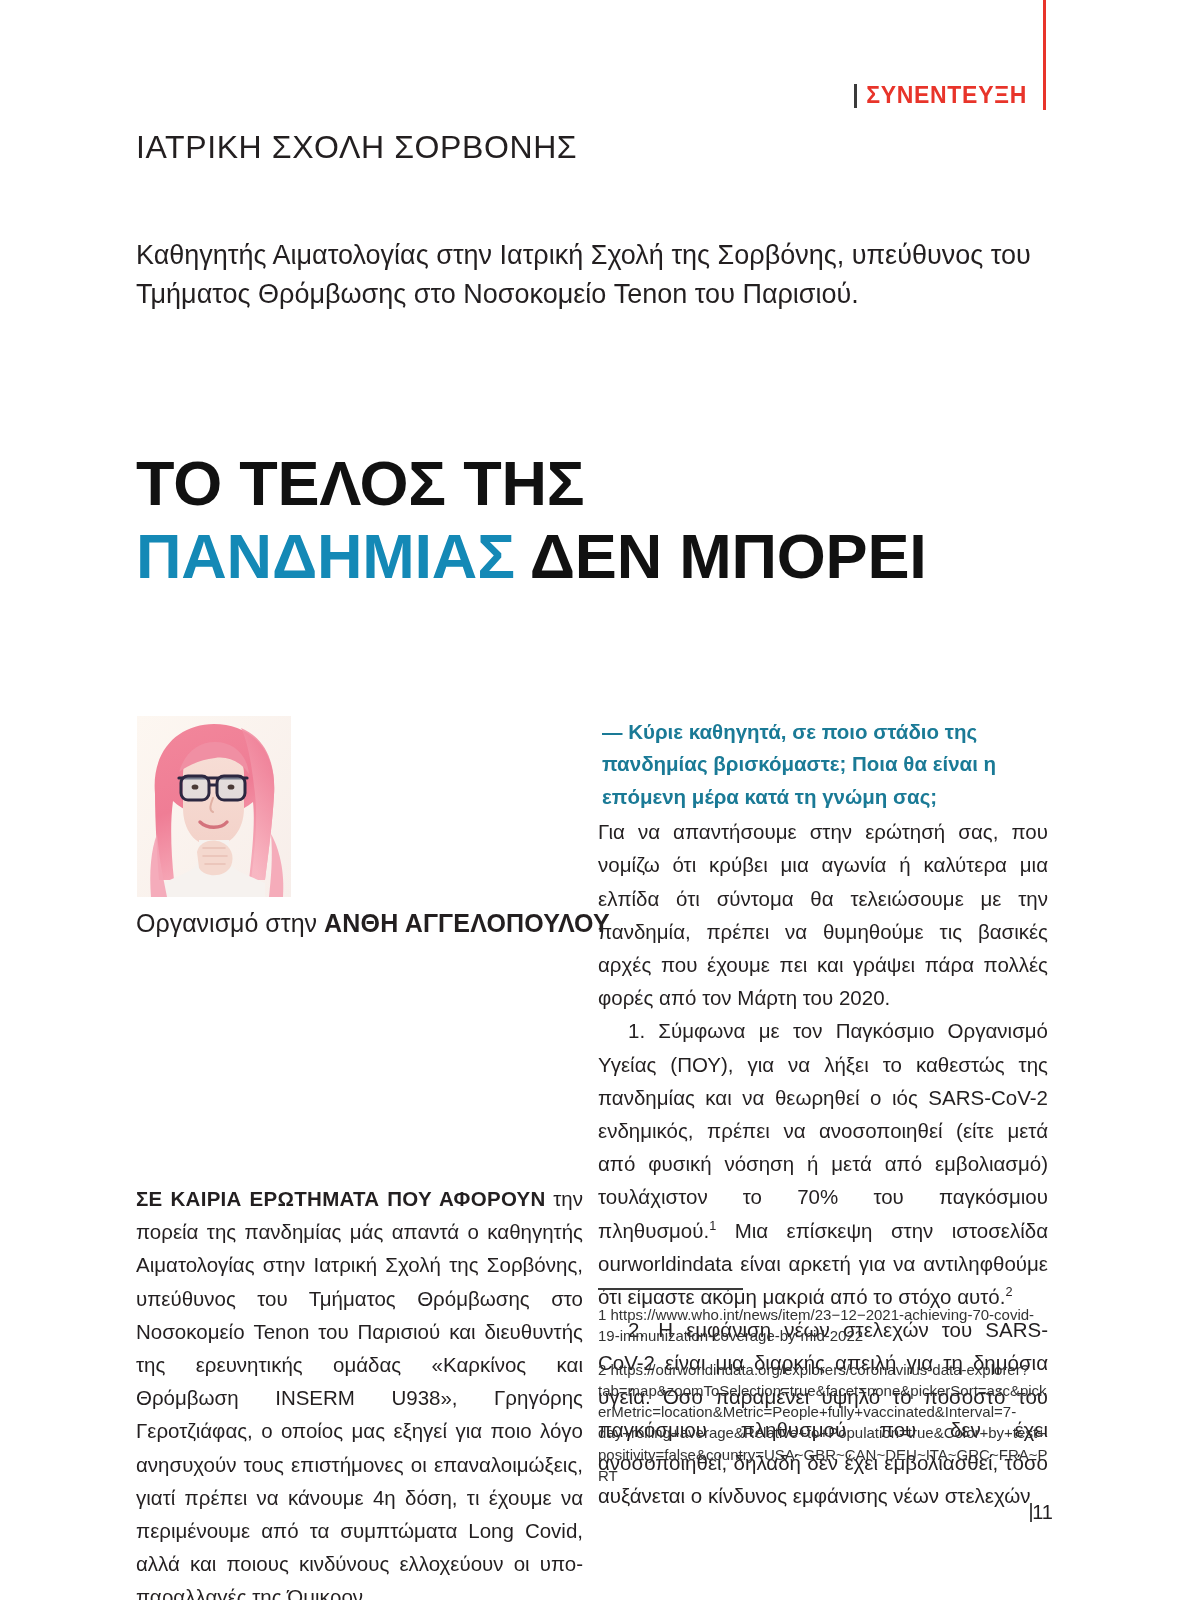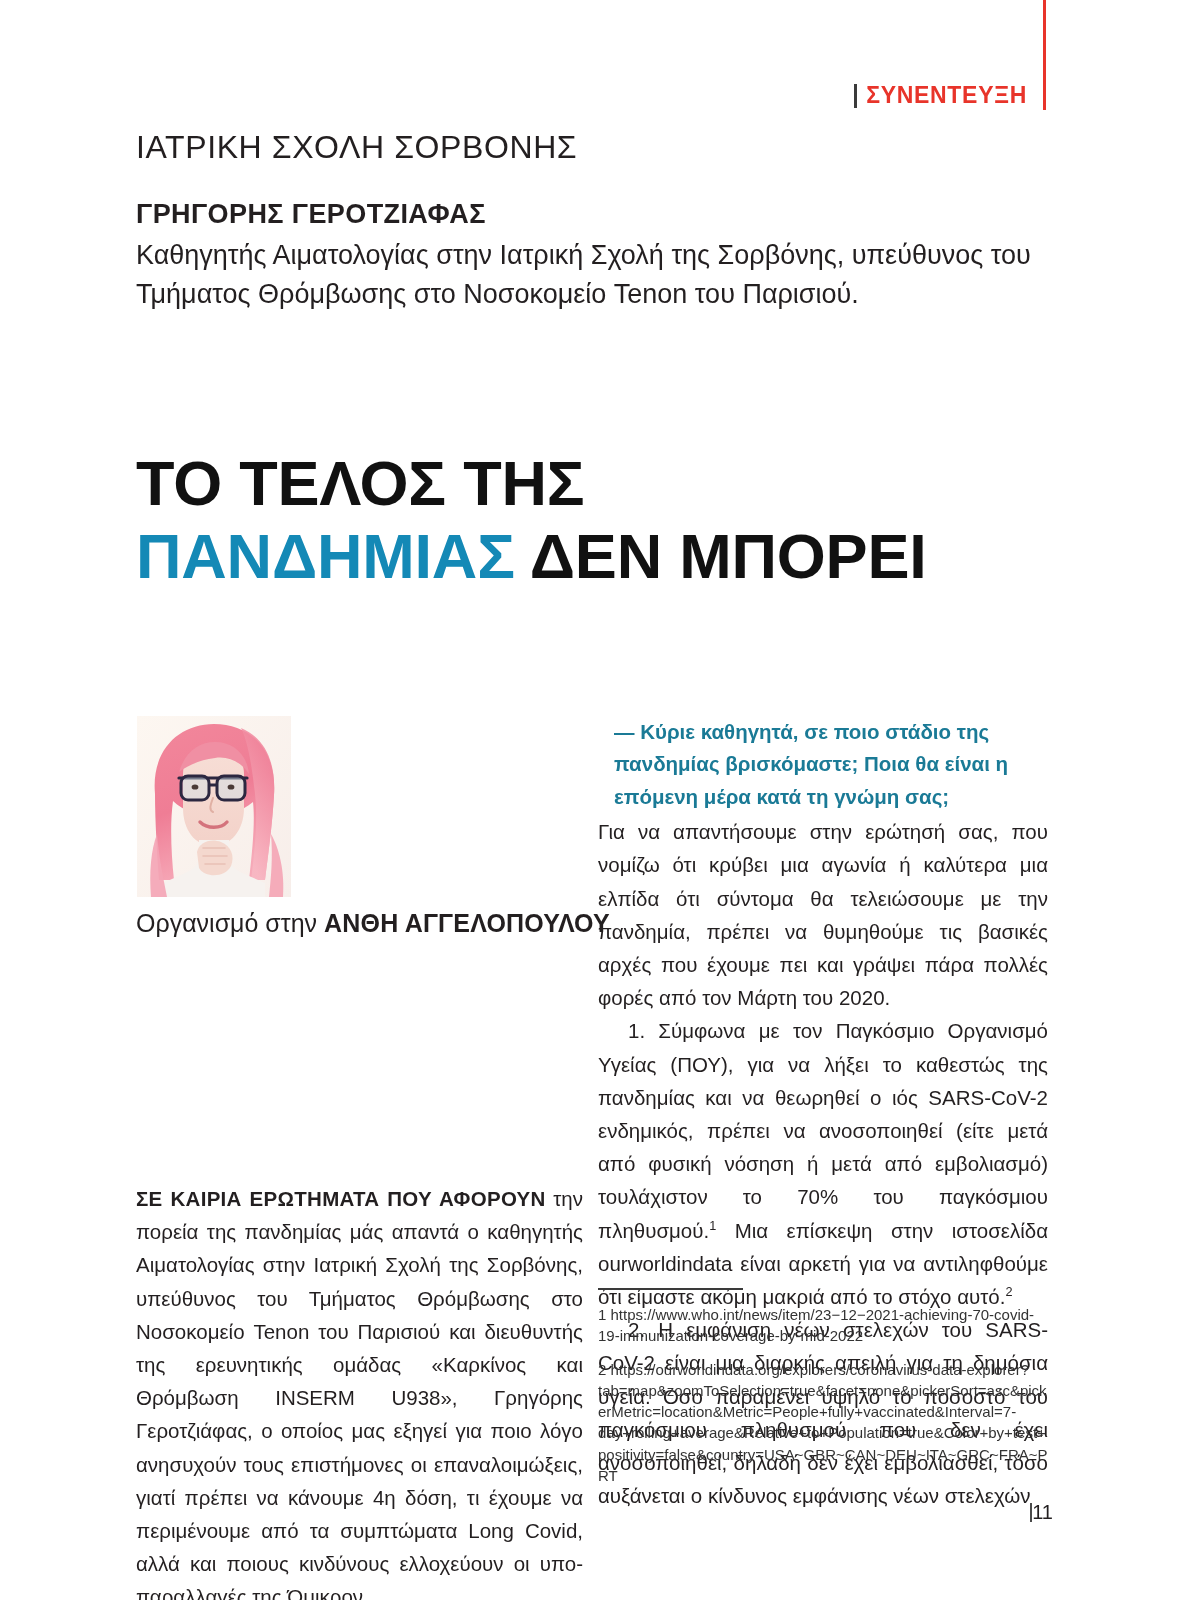--- a/index.html
+++ b/index.html
@@ -157,21 +157,21 @@
     position: absolute;
     left: 598px;
     top: 716px;
     width: 450px;
   }
   .question {
     font-size: 20.5px;
     font-weight: 700;
     line-height: 1.58;
     color: #1a7a96;
-    margin: 0 0 2px 16px;
+    margin: 0 0 2px 4px;
   }
   .answer-para {
     font-size: 20.5px;
     font-weight: 300;
     line-height: 1.62;
     color: #231f20;
     margin: 0;
     text-align: justify;
     text-justify: inter-word;
   }
@@ -227,21 +227,20 @@
 
 <div class="page">
 
   <div class="kicker-rule-right"></div>
   <div class="kicker">
     <span class="kicker-bar"></span>
     <span class="kicker-label">ΣΥΝΕΝΤΕΥΞΗ</span>
   </div>
 
   <div class="school-title">ΙΑΤΡΙΚΗ ΣΧΟΛΗ ΣΟΡΒΟΝΗΣ</div>
-  <div class="person-name">ΓΡΗΓΟΡΗΣ ΓΕΡΟΤΖΙΑΦΑΣ</div>
   <div class="person-desc">Καθηγητής Αιματολογίας στην Ιατρική Σχολή της Σορβόνης, υπεύθυνος του Τμήματος Θρόμβωσης στο Νοσοκομείο Tenon του Παρισιού.</div>
 
   <h1 class="headline">
     <span class="hl-line">ΤΟ ΤΕΛΟΣ ΤΗΣ</span>
     <span class="hl-line"><span class="hl-accent">ΠΑΝΔΗΜΙΑΣ</span><span> ΔΕΝ ΜΠΟΡΕΙ</span></span>
   </h1>
 
   <div class="portrait">
     <svg viewBox="0 0 154 181" xmlns="http://www.w3.org/2000/svg">
       <defs>

